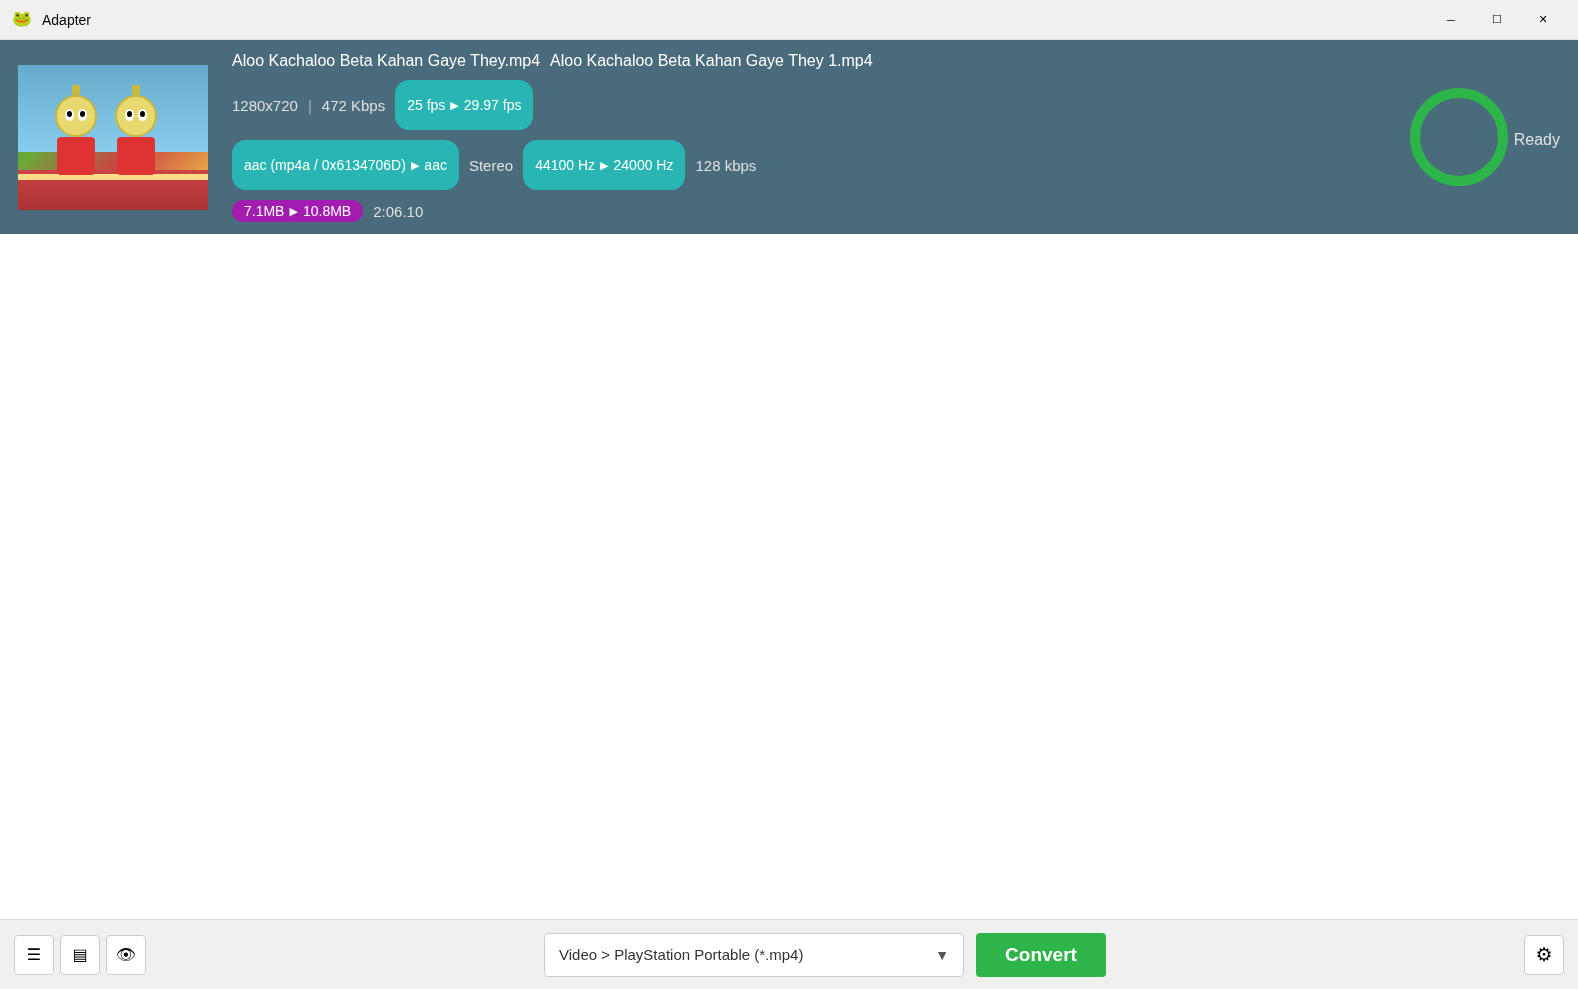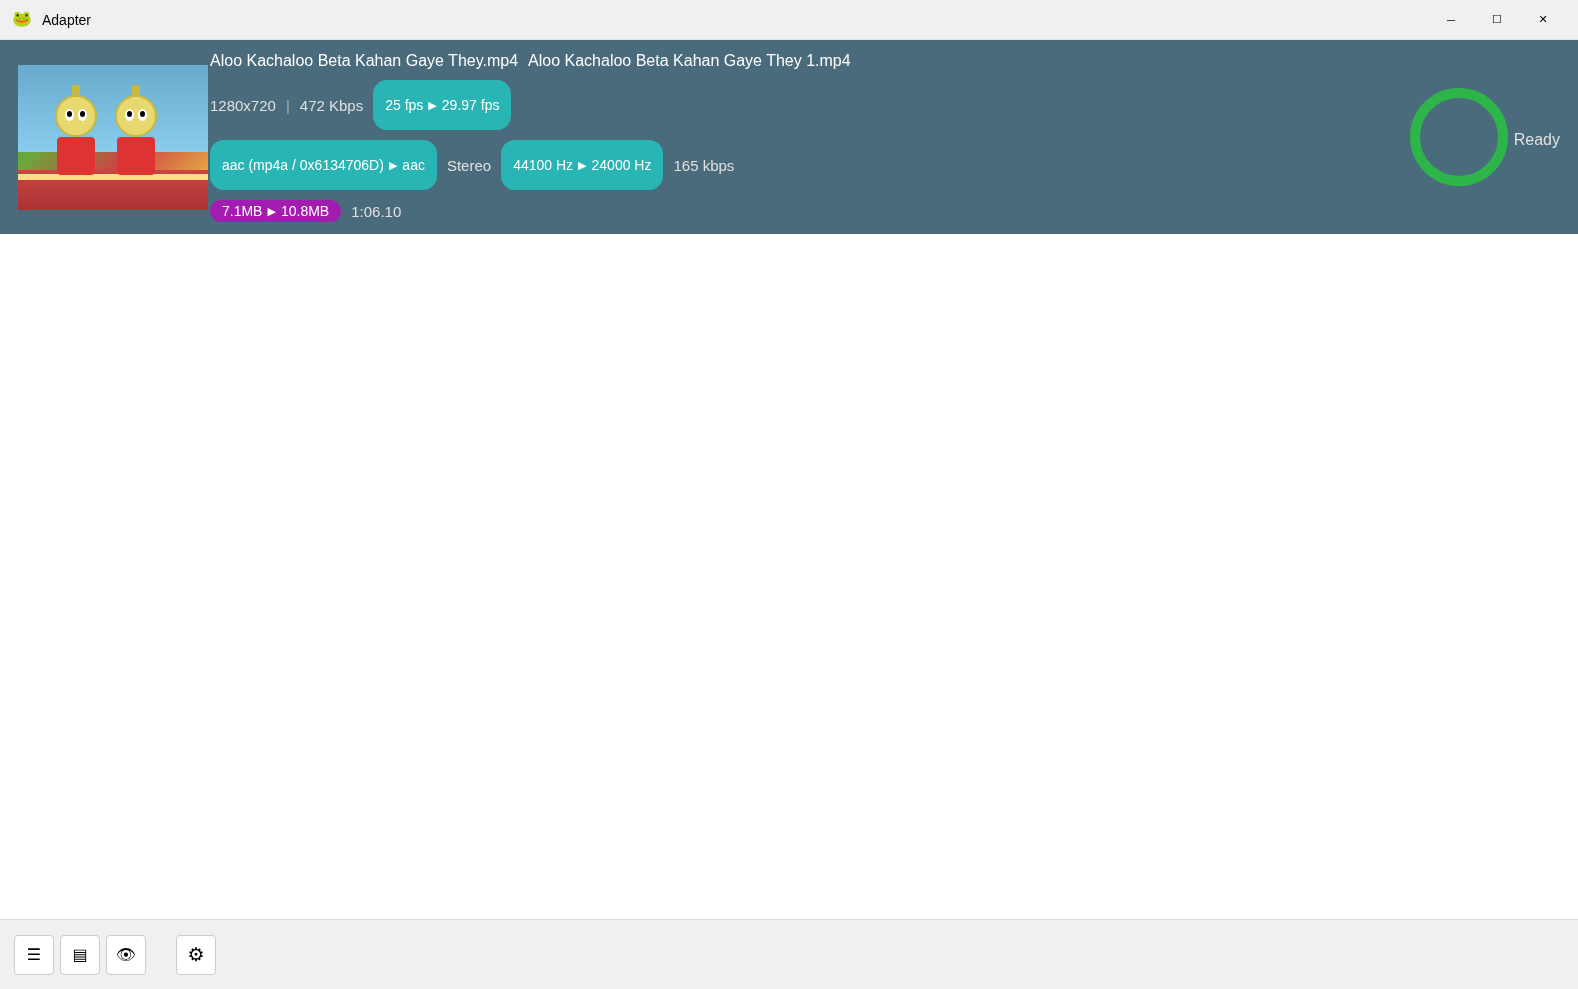--- a/index.html
+++ b/index.html
@@ -53,21 +53,21 @@
       border: none;
       outline: none;
     }
 
     
     .header-bar {
       background: #4a6b7c;
       padding: 12px 18px;
       display: flex;
       align-items: center;
-      gap: 2px;
+      gap: 24px;
       min-height: 180px;
     }
     .thumbnail {
       width: 190px;
       height: 145px;
       background: #2a4a5a;
       flex-shrink: 0;
       overflow: hidden;
       position: relative;
     }
@@ -396,30 +396,30 @@
         <span>aac (mp4a / 0x6134706D)</span>
         <span class="badge-arrow">▶</span>
         <span>aac</span>
       </span>
       <span class="detail-text">Stereo</span>
       <span class="badge">
         <span>44100 Hz</span>
         <span class="badge-arrow">▶</span>
         <span>24000 Hz</span>
       </span>
-      <span class="detail-text">165 kbps</span>
+      <span class="detail-text">128 kbps</span>
     </div>
 
     <div class="details-row3">
       <span class="size-badge">
         <span>7.1MB</span>
         <span class="badge-arrow">▶</span>
         <span>10.8MB</span>
       </span>
-      <span class="detail-text">1:06.10</span>
+      <span class="detail-text">2:06.10</span>
     </div>
   </div>
 
   <div class="status-area">
     <div class="status-circle">
       <svg viewBox="0 0 110 110">
 
         <circle cx="55" cy="55" r="44" fill="#4a6b7c" stroke="#3a5b6c" stroke-width="2"></circle>
 
         <circle cx="55" cy="55" r="44" fill="none" stroke="#2db54a" stroke-width="10" stroke-dasharray="277" stroke-dashoffset="0" stroke-linecap="round" transform="rotate(-90 55 55)"></circle>
@@ -438,18 +438,25 @@
     <div class="icon-btn">
       <span>☰</span>
     </div>
     <div class="icon-btn">
       <span>▤</span>
     </div>
     <div class="icon-btn">
       <span>👁</span>
     </div>
   </div>
+  <div class="bottom-center">
+    <div class="format-dropdown">
+      <span>Video &gt; PlayStation Portable (*.mp4)</span>
+      <span class="dropdown-arrow">▼</span>
+    </div>
+    <button class="convert-btn">Convert</button>
+  </div>
   <div class="bottom-right">
     <div class="settings-btn">
       <span>⚙</span>
     </div>
   </div>
 </div>
 
 </body></html>

